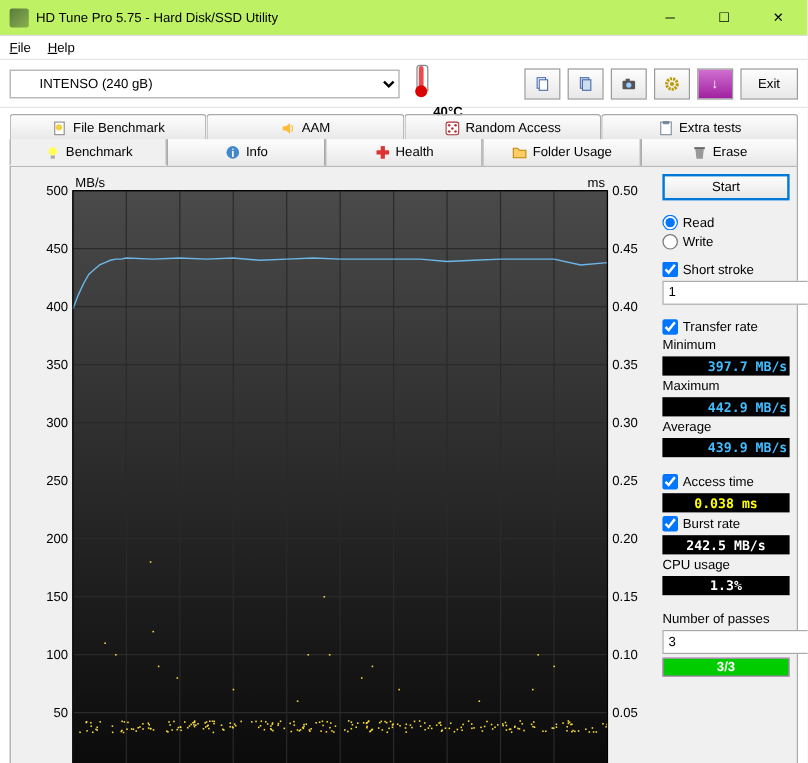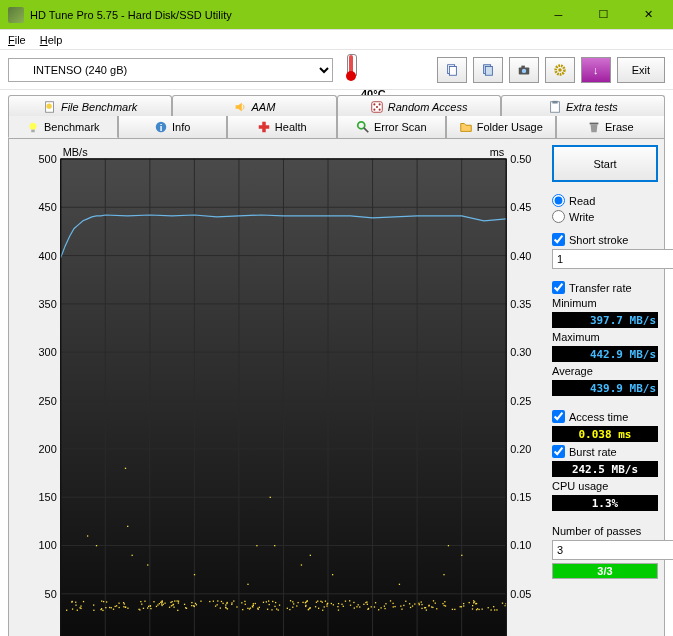--- a/index.html
+++ b/index.html
@@ -1,46 +1,46 @@
 <!DOCTYPE html>
 <html><head>
 <meta charset="utf-8">
 <style>
 *{box-sizing:border-box;margin:0;padding:0;font-family:Tahoma,Segoe UI,sans-serif;font-size:11px;}
 body{background:#fff;width:673px;height:636px;overflow:hidden;}
-.titlebar{height:30px;background:#84cc16;display:flex;align-items:center;padding:0 2px 0 8px;border-bottom:1px solid #ddd;}
+.titlebar{height:30px;background:#bef264;display:flex;align-items:center;padding:0 2px 0 8px;border-bottom:1px solid #ddd;}
 .titlebar .icon{width:16px;height:16px;margin-right:6px;background:linear-gradient(135deg,#5a7a3a,#8ab050);border-radius:2px;}
 .titlebar .title{flex:1;color:#000;}
 .titlebar .winbtn{width:45px;height:28px;display:flex;align-items:center;justify-content:center;color:#000;}
 .menubar{height:20px;display:flex;align-items:center;padding:0 8px;gap:14px;border-bottom:1px solid #e5e5e5;}
 .menubar .item{text-decoration:underline;text-decoration-color:transparent;}
 .menubar .item .u{text-decoration:underline;}
 .toolbar2{height:40px;display:flex;align-items:center;padding:4px 8px;gap:6px;border-bottom:1px solid #e5e5e5;}
 .toolbar2 select{width:325px;height:24px;border:1px solid #aaa;background:#fff;padding:2px 20px;}
 .tempwrap{display:flex;align-items:center;gap:4px;margin-left:6px;}
 .thermo{width:12px;height:22px;position:relative;}
 .thermo .bulb{width:10px;height:10px;border-radius:50%;background:#d00;position:absolute;bottom:0;left:1px;}
 .thermo .stem{width:4px;height:18px;background:#d00;position:absolute;bottom:8px;left:4px;border-radius:2px 2px 0 0;}
 .thermo .stem::after{content:'';position:absolute;top:-1px;left:-2px;width:8px;height:20px;border:1px solid #888;border-radius:3px 3px 0 0;background:rgba(255,255,255,0.3);}
 .temp{font-weight:bold;margin-top:48px;}
 .spacer{flex:1;}
 .tbtn{width:30px;height:26px;border:1px solid #999;background:linear-gradient(#fdfdfd,#e8e8e8);display:flex;align-items:center;justify-content:center;}
 .tbtn.save{background:linear-gradient(#d070d0,#a020a0);color:#fff;font-weight:bold;}
 .exitbtn{height:26px;padding:0 14px;border:1px solid #999;background:linear-gradient(#fdfdfd,#e8e8e8);}
-.tabs-top{display:flex;border-bottom:0;margin:4px 8px 0 8px;height:22px;position:relative;top:1px;z-index:1;font-style:italic;}
+.tabs-top{display:flex;border-bottom:0;margin:4px 8px 0 8px;height:22px;position:relative;top:1px;z-index:1;}
 .tabs-bottom{display:flex;margin:0 8px;height:22px;position:relative;z-index:2;}
 .tab{flex:1;display:flex;align-items:center;justify-content:center;gap:4px;border:1px solid #aaa;background:linear-gradient(#fdfdfd,#e8e8e8);border-bottom:none;border-radius:3px 3px 0 0;}
 .tab.active{background:#f0f0f0;border-bottom:1px solid #f0f0f0;}
 .tabs-bottom .tab{border-top:none;border-radius:0;}
 .tabs-bottom .tab.active{background:#f0f0f0;border-top:0;position:relative;}
 .panel{margin:0 8px 8px 8px;border:1px solid #aaa;background:#f0f0f0;height:536px;padding:6px;display:flex;gap:8px;}
 .chartwrap{flex:1;position:relative;}
 .chart{position:absolute;inset:0;}
 .side{width:106px;display:flex;flex-direction:column;gap:3px;}
-.startbtn{height:37px;border:2px solid #0078d7;background:linear-gradient(#fdfdfd,#e8e8e8);}
+.startbtn{height:22px;border:2px solid #0078d7;background:linear-gradient(#fdfdfd,#e8e8e8);}
 .side label{display:flex;align-items:center;gap:4px;}
 .side input[type=radio],.side input[type=checkbox]{margin:0;}
 .numrow{display:flex;gap:4px;align-items:center;}
 .numrow input{flex:1;height:20px;border:1px solid #aaa;padding:0 4px;}
 .readout{background:#000;color:#0f0;height:16px;display:flex;align-items:center;justify-content:center;font-weight:bold;font-family:monospace;font-size:11px;}
 .readout.blue{color:#4bf;padding-left:36px;}
 .readout.yellow{color:#ff0;}
 .readout.white{color:#fff;}
 .lbl{font-size:11px;}
 .prog{height:16px;border:1px solid #aaa;background:#d946ef;position:relative;}
@@ -152,27 +152,20 @@
         <text x="8" y="12" text-anchor="middle" fill="#fff" font-size="10" font-weight="bold">i</text>
       </svg>
       <span>Info</span>
     </div>
   <div class="tab">
       <svg class="ticon" viewBox="0 0 16 16">
         <rect x="6" y="2" width="4" height="12" fill="#d33"></rect>
         <rect x="2" y="6" width="12" height="4" fill="#d33"></rect>
       </svg>
       <span>Health</span>
-    </div>
-  <div class="tab">
-      <svg class="ticon" viewBox="0 0 16 16">
-        <circle cx="6" cy="6" r="4" fill="none" stroke="#3a3" stroke-width="2"></circle>
-        <line x1="9" y1="9" x2="14" y2="14" stroke="#555" stroke-width="2"></line>
-      </svg>
-      <span>Error Scan</span>
     </div>
   <div class="tab">
       <svg class="ticon" viewBox="0 0 16 16">
         <path d="M2 4h4l2 2h6v7H2z" fill="#fc6" stroke="#b80"></path>
       </svg>
       <span>Folder Usage</span>
     </div>
   <div class="tab">
       <svg class="ticon" viewBox="0 0 16 16">
         <path d="M4 5h8l-1 9H5z" fill="#999"></path>

